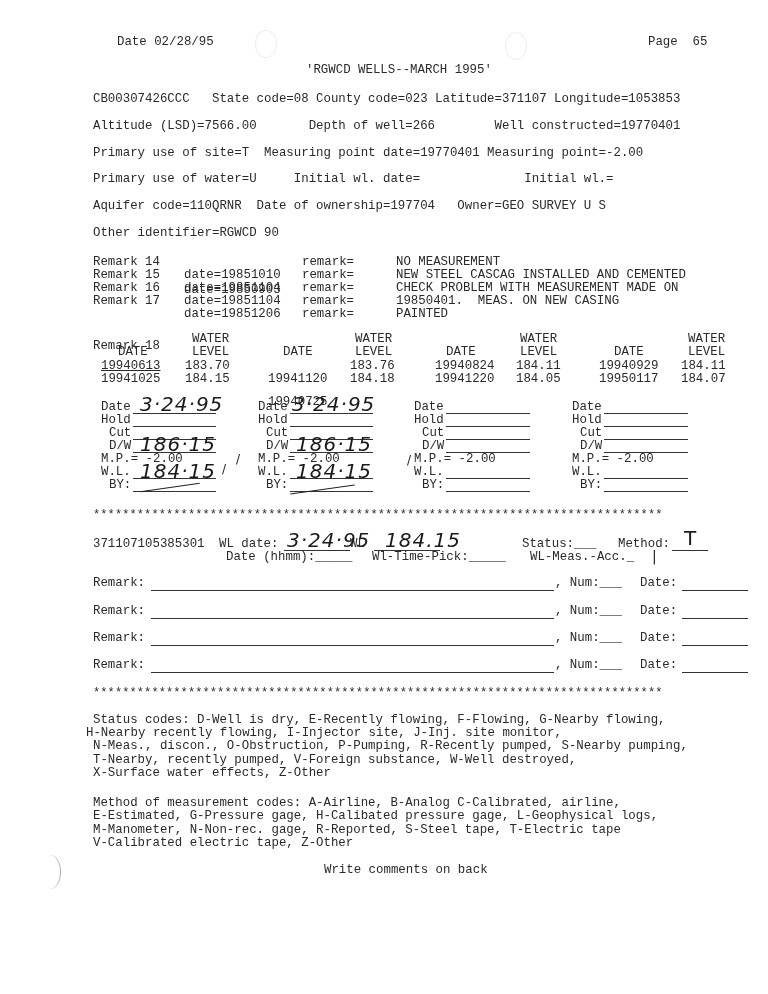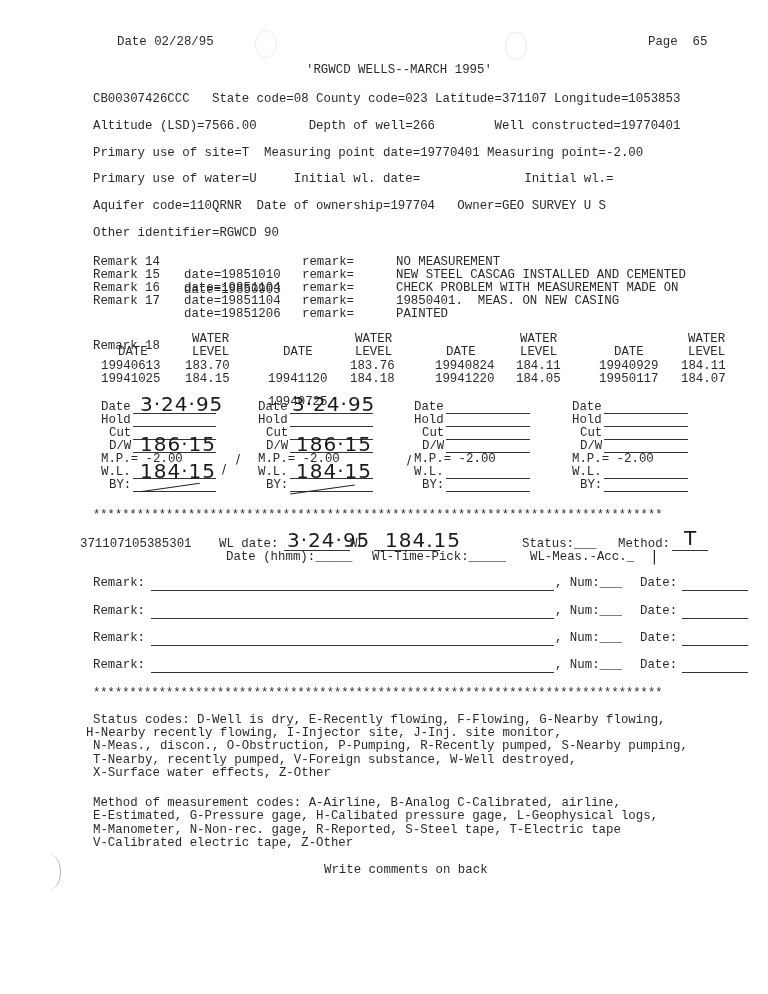--- a/index.html
+++ b/index.html
@@ -4,21 +4,21 @@
 <style>
   html, body { margin: 0; padding: 0; background: #ffffff; }
   body {
     width: 768px; height: 994px; position: relative; overflow: hidden;
     font-family: "Liberation Mono", "DejaVu Sans Mono", monospace;
     color: #2a2a2a; font-size: 12.4px;
   }
   .abs { position: absolute; white-space: pre; line-height: 1; }
   .hand {
     position: absolute; white-space: pre; line-height: 1;
-    font-family: "DejaVu Sans", sans-serif; 
+    font-family: "DejaVu Sans", sans-serif; font-style: italic;
     color: #1a1a1a; font-size: 20px; letter-spacing: 1px;
   }
   .line { position: absolute; height: 0; border-top: 1px solid #333; }
   .hole { position: absolute; width: 20px; height: 26px; border-radius: 50%; border: 1px solid #eee; }
   .stars { position: absolute; left: 93px; width: 660px; overflow: hidden; white-space: nowrap; font-size: 12px; line-height: 1; letter-spacing: 0.1px; }
   .form-label { position: absolute; white-space: pre; line-height: 1; }
   .strike { position: absolute; border-top: 1.5px solid #222; transform: rotate(-8deg); }
   .tick { position: absolute; font-family: "DejaVu Sans", sans-serif; font-size: 12px; color: #222; }
 </style>
 </head>
@@ -84,21 +84,21 @@
 
   <div class="abs" style="left:520px;top:333px;">WATER</div>
   <div class="abs" style="left:446px;top:346px;">DATE</div>
   <div class="abs" style="left:520px;top:346px;">LEVEL</div>
 
   <div class="abs" style="left:688px;top:333px;">WATER</div>
   <div class="abs" style="left:614px;top:346px;">DATE</div>
   <div class="abs" style="left:688px;top:346px;">LEVEL</div>
 
   <div>
-    <div class="abs" style="left:101px;top:360px;">19940613</div>
+    <div class="abs" style="left:101px;top:360px;text-decoration:underline;">19940613</div>
     <div class="abs" style="left:185px;top:360px;">183.70</div>
     <div class="abs" style="left:268px;top:360px;margin-top:36px;">19940725</div>
     <div class="abs" style="left:350px;top:360px;">183.76</div>
     <div class="abs" style="left:435px;top:360px;">19940824</div>
     <div class="abs" style="left:516px;top:360px;">184.11</div>
     <div class="abs" style="left:599px;top:360px;">19940929</div>
     <div class="abs" style="left:681px;top:360px;">184.11</div>
   </div>
   <div>
     <div class="abs" style="left:101px;top:373px;">19941025</div>
@@ -186,21 +186,21 @@
     <div class="line" style="left:604px;top:491px;width:84px;"></div>
   </div>
   <span class="tick" style="left:236px;top:452px;">/</span>
   <span class="tick" style="left:407px;top:453px;">/</span>
   <span class="tick" style="left:222px;top:462px;">/</span>
 </div>
 
 <div class="stars" style="top:509px;">******************************************************************************</div>
 
 <div>
-  <div class="abs" style="left:80px;top:538px;">371107105385301</div>
+  <div class="abs" style="left:93px;top:538px;">371107105385301</div>
   <div class="abs" style="left:219px;top:538px;">WL date:</div>
   <div class="line" style="left:284px;top:550px;width:66px;"></div>
   <div class="hand" style="left:287px;top:530px;">3·24·95</div>
   <div class="abs" style="left:350px;top:538px;">WL</div>
   <div class="line" style="left:374px;top:550px;width:66px;"></div>
   <div class="hand" style="left:385px;top:530px;">184.15</div>
   <div class="abs" style="left:522px;top:538px;">Status:___</div>
   <div class="abs" style="left:618px;top:538px;">Method:</div>
   <div class="line" style="left:672px;top:550px;width:36px;"></div>
   <div class="hand" style="left:684px;top:528px;font-style:normal;">T</div>

